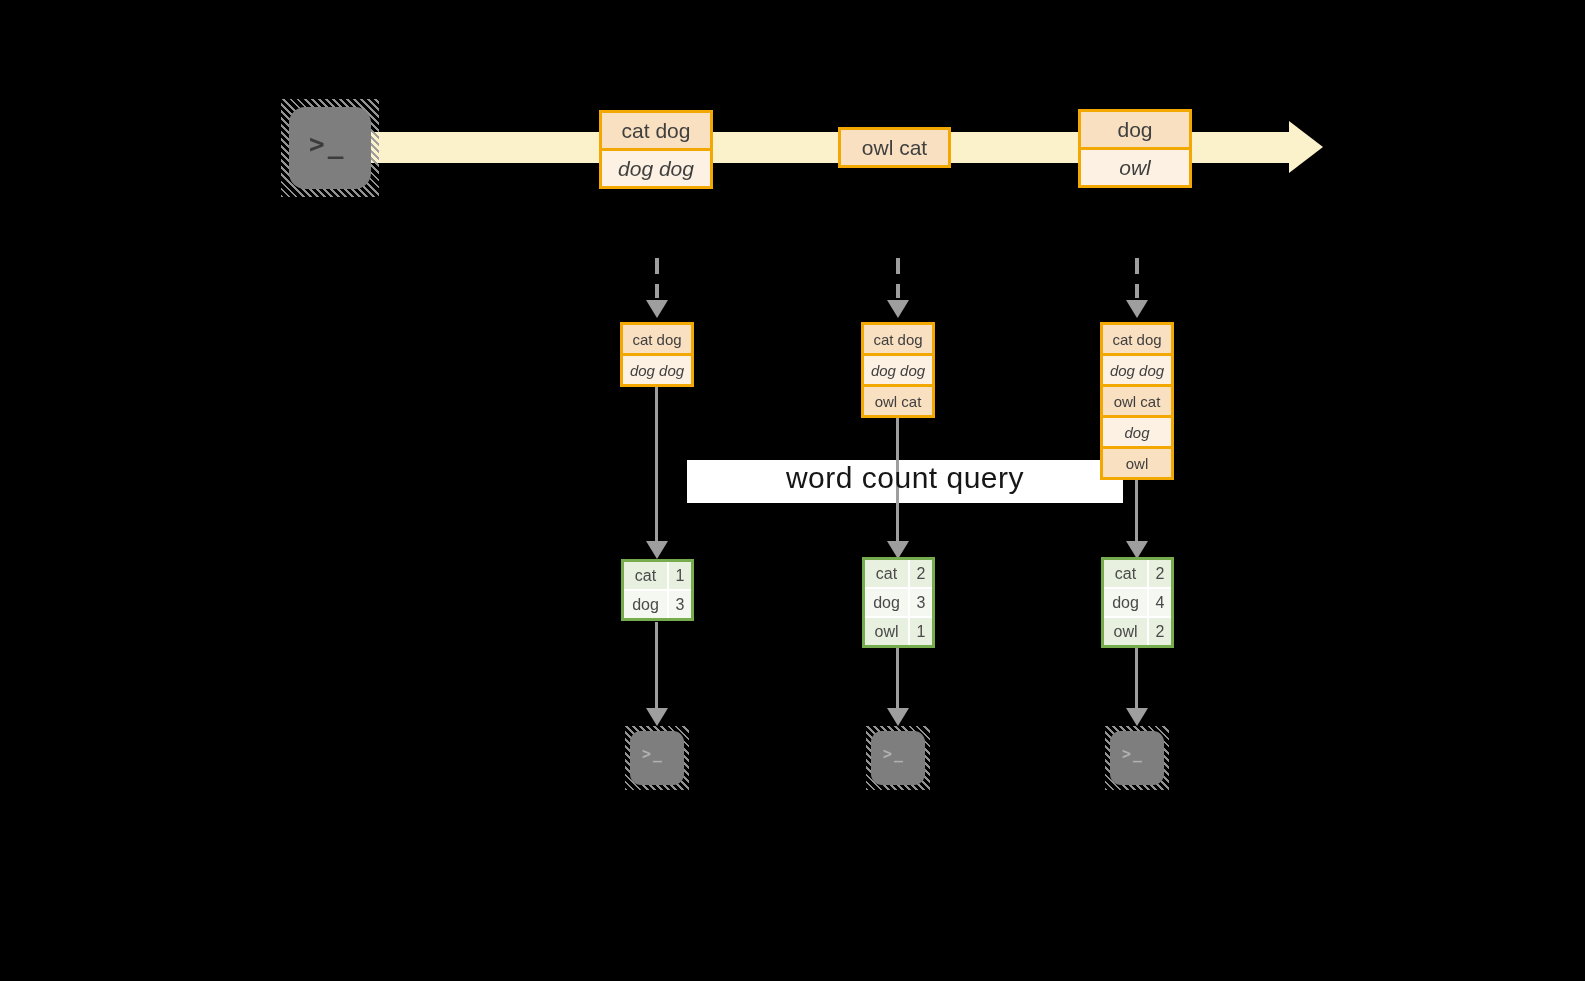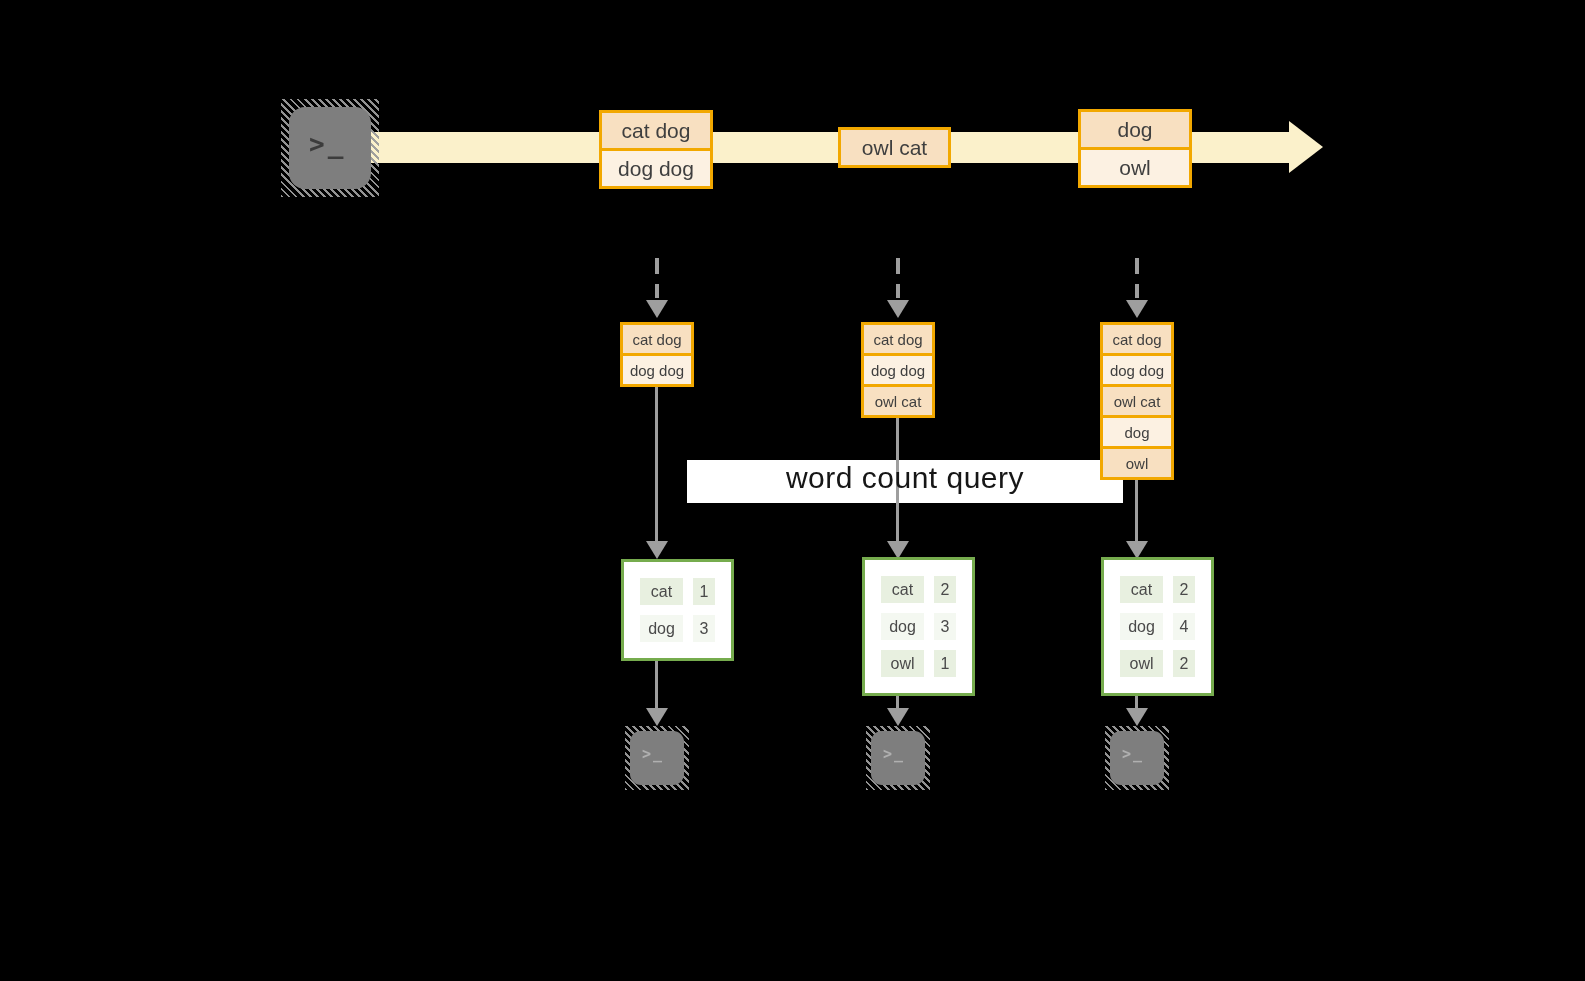--- a/index.html
+++ b/index.html
@@ -13,38 +13,38 @@
   .band { background:#FBF1CB; }
   .band-head { width:0; height:0; border-top:26px solid transparent;
     border-bottom:26px solid transparent; border-left:34px solid #FBF1CB; }
 
   
   .obox { border:3px solid #F2A800; box-sizing:border-box; background:#FCF1E2; }
   .orow { display:flex; align-items:center; justify-content:center;
     color:#3F3F3F; border-top:3px solid #F2A800; }
   .orow:first-child { border-top:none; }
   .peach { background:#F8E0C1; }
-  .cream { background:#FCF1E2; }
+  .cream { background:#FCF1E2;font-style:italic; }
   .s-lg { height:35px; font-size:21px; }
   .s-sm { height:28px; font-size:15px; }
 
   
   .vline { width:3px; background:#9E9E9E; }
   .vdash { width:4px; background:repeating-linear-gradient(#9E9E9E 0 16px, transparent 16px 26px); }
   .tri-down { width:0; height:0; border-left:11px solid transparent;
     border-right:11px solid transparent; border-top:18px solid #9E9E9E; }
 
   
   .qbox { background:#FFFFFF; }
   .qtext { display:flex; align-items:center; justify-content:center;
     font-size:30px; color:#161616; letter-spacing:0.5px; }
 
   
   .gtable { border:3px solid #76AC4E; box-sizing:border-box; background:#FFFFFF;
-    display:grid; grid-template-columns:43px 22px; gap:10px; padding:16px; }
+    display:grid; grid-template-columns:43px 22px; gap:2px; padding:0; }
   .gcell { display:flex; align-items:center; justify-content:center;
     height:27px; font-size:16px; color:#4A4A4A; }
   .g1 { background:#E8F0E0; }
   .g2 { background:#F4F8F1; }
 
   
   .term { background:repeating-linear-gradient(45deg, rgba(155,155,155,0.95) 0 2px, rgba(0,0,0,0) 2px 5px); }
   .term-body { position:absolute; background:#7E7E7E; display:flex;
     align-items:center; justify-content:flex-start; }
   .term-body.big { inset:8px; border-radius:16px; padding-left:20px; }

